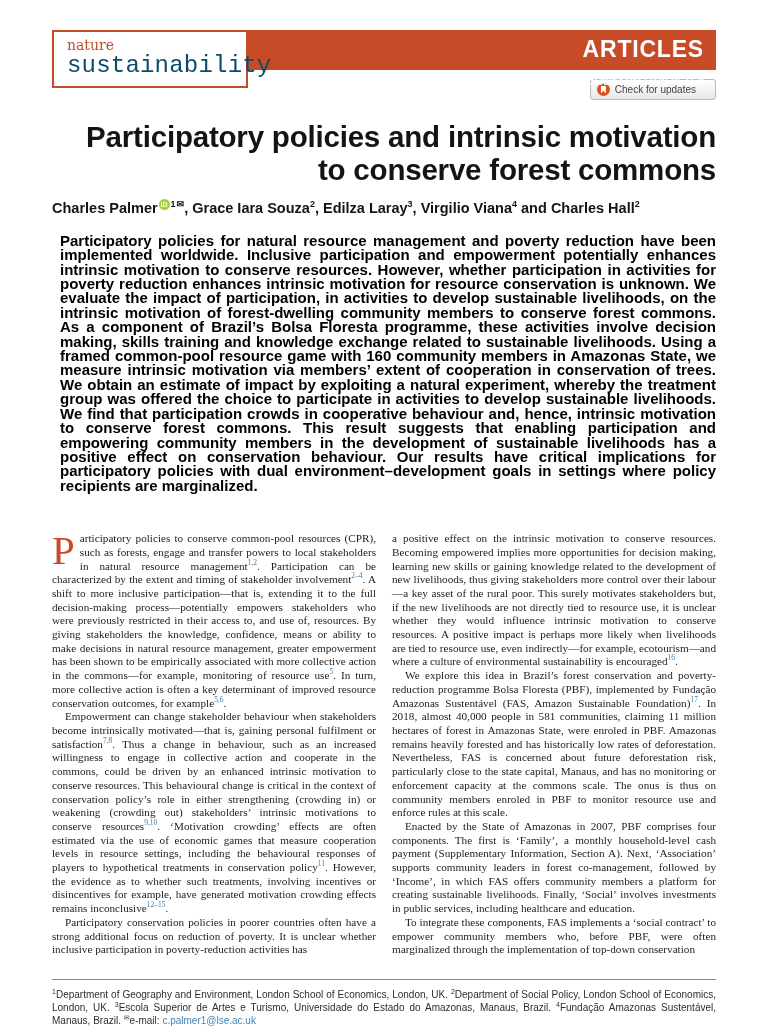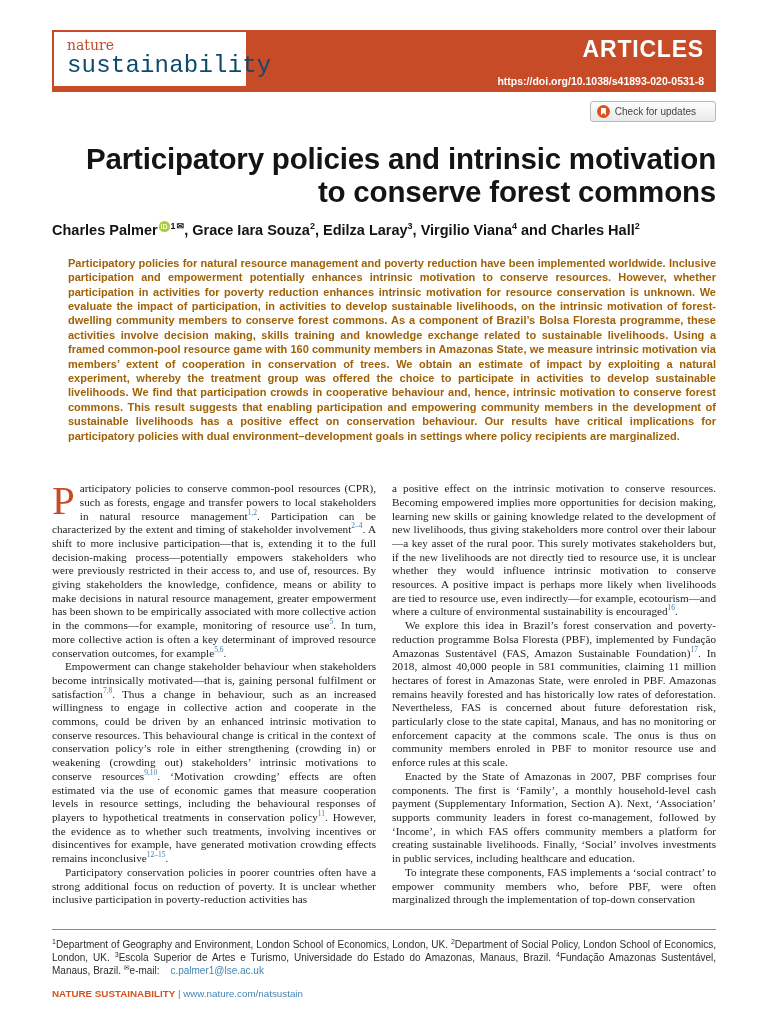--- a/index.html
+++ b/index.html
@@ -5,21 +5,21 @@
   * { box-sizing: border-box; }
   html, body { margin: 0; padding: 0; background: #ffffff; }
   .page {
     width: 768px; height: 1030px; overflow: hidden;
     padding: 30px 52px 0 52px; background: #ffffff;
     font-family: "Liberation Sans", sans-serif; color: #1c1c1c;
     position: relative;
   }
 
   
-  .banner { position: relative; height: 62px; background: #c84b28; }
+  .banner { position: relative; height: 40px; background: #c84b28; }
   .logo-box {
     position: absolute; left: 0; top: 0; width: 196px; height: 58px;
     background: #ffffff; border: 2px solid #c84b28; padding: 6px 0 0 13px;
   }
   .logo-top { font-family: "DejaVu Serif", serif; color: #c84b28; font-size: 14px; line-height: 15px; }
   .logo-bottom { font-family: Liberation Mono, monospace; color: #0c4a6e; font-size: 24px; line-height: 25px; letter-spacing: 0.2px; }
   .banner-right { position: absolute; right: 12px; top: 6px; text-align: right; color: #ffffff; }
   .article-type { font-size: 23px; font-weight: bold; letter-spacing: 0.8px; line-height: 27px; }
   .doi { display: block; font-size: 10.5px; font-weight: bold; color: #ffffff; text-decoration: none; margin-top: 12px; }
 
@@ -42,40 +42,40 @@
   sup { line-height: 0; }
   .asup, .env { font-size: 9px; }
   .orcid {
     display: inline-block; width: 11px; height: 11px; border-radius: 50%;
     background: #a6ce39; color: #ffffff; font-size: 7px; font-weight: bold;
     line-height: 11px; text-align: center; vertical-align: super; margin: 0 1px; cursor: pointer;
   }
   .env { margin-left: 1px; cursor: pointer; }
 
   
-  .abstract { margin: 18px 0 0 16px; font-size: 11px; line-height: 14.4px; font-weight: bold; text-align: justify; color: #a16207; }
+  .abstract { margin: 18px 0 0 8px; font-size: 15px; line-height: 14.4px; font-weight: bold; text-align: justify; color: #000000; }
 
   
   .columns {
     display: flex; gap: 16px; margin-top: 39px;
     font-family: "Liberation Serif", serif; font-size: 11.2px; line-height: 13.7px;
     text-align: justify; color: #1c1c1c;
   }
   .col { flex: 1; min-width: 0; }
   .bp { margin: 0; }
   .bp.indent { text-indent: 13px; }
   .bp sup.ref { color: #3d7dae; font-size: 7.5px; }
   .dropcap { float: left; font-size: 41px; line-height: 33px; padding: 2px 5px 0 0; color: #c84b28; }
 
   
   .footnote { margin-top: 22px; border-top: 1px solid #8a8a8a; padding-top: 8px; }
   .affil { margin: 0; font-size: 10px; line-height: 13px; color: #2e2e2e; text-align: justify; }
   .affil sup.ref { font-size: 7px; color: inherit; }
   .env-sm { font-size: 7px; }
-  .email { color: #4186b6; text-decoration: none; cursor: pointer; margin-left: 8px; }
+  .email { color: #4186b6; text-decoration: none; cursor: pointer; }
 
   
   .footer { margin-top: 11px; font-size: 9.8px; }
   .fjournal { color: #d8511f; font-weight: bold; }
   .fsep { color: #777777; }
   .furl { color: #4186b6; text-decoration: none; cursor: pointer; }
 </style>
 </head>
 <body>
 

